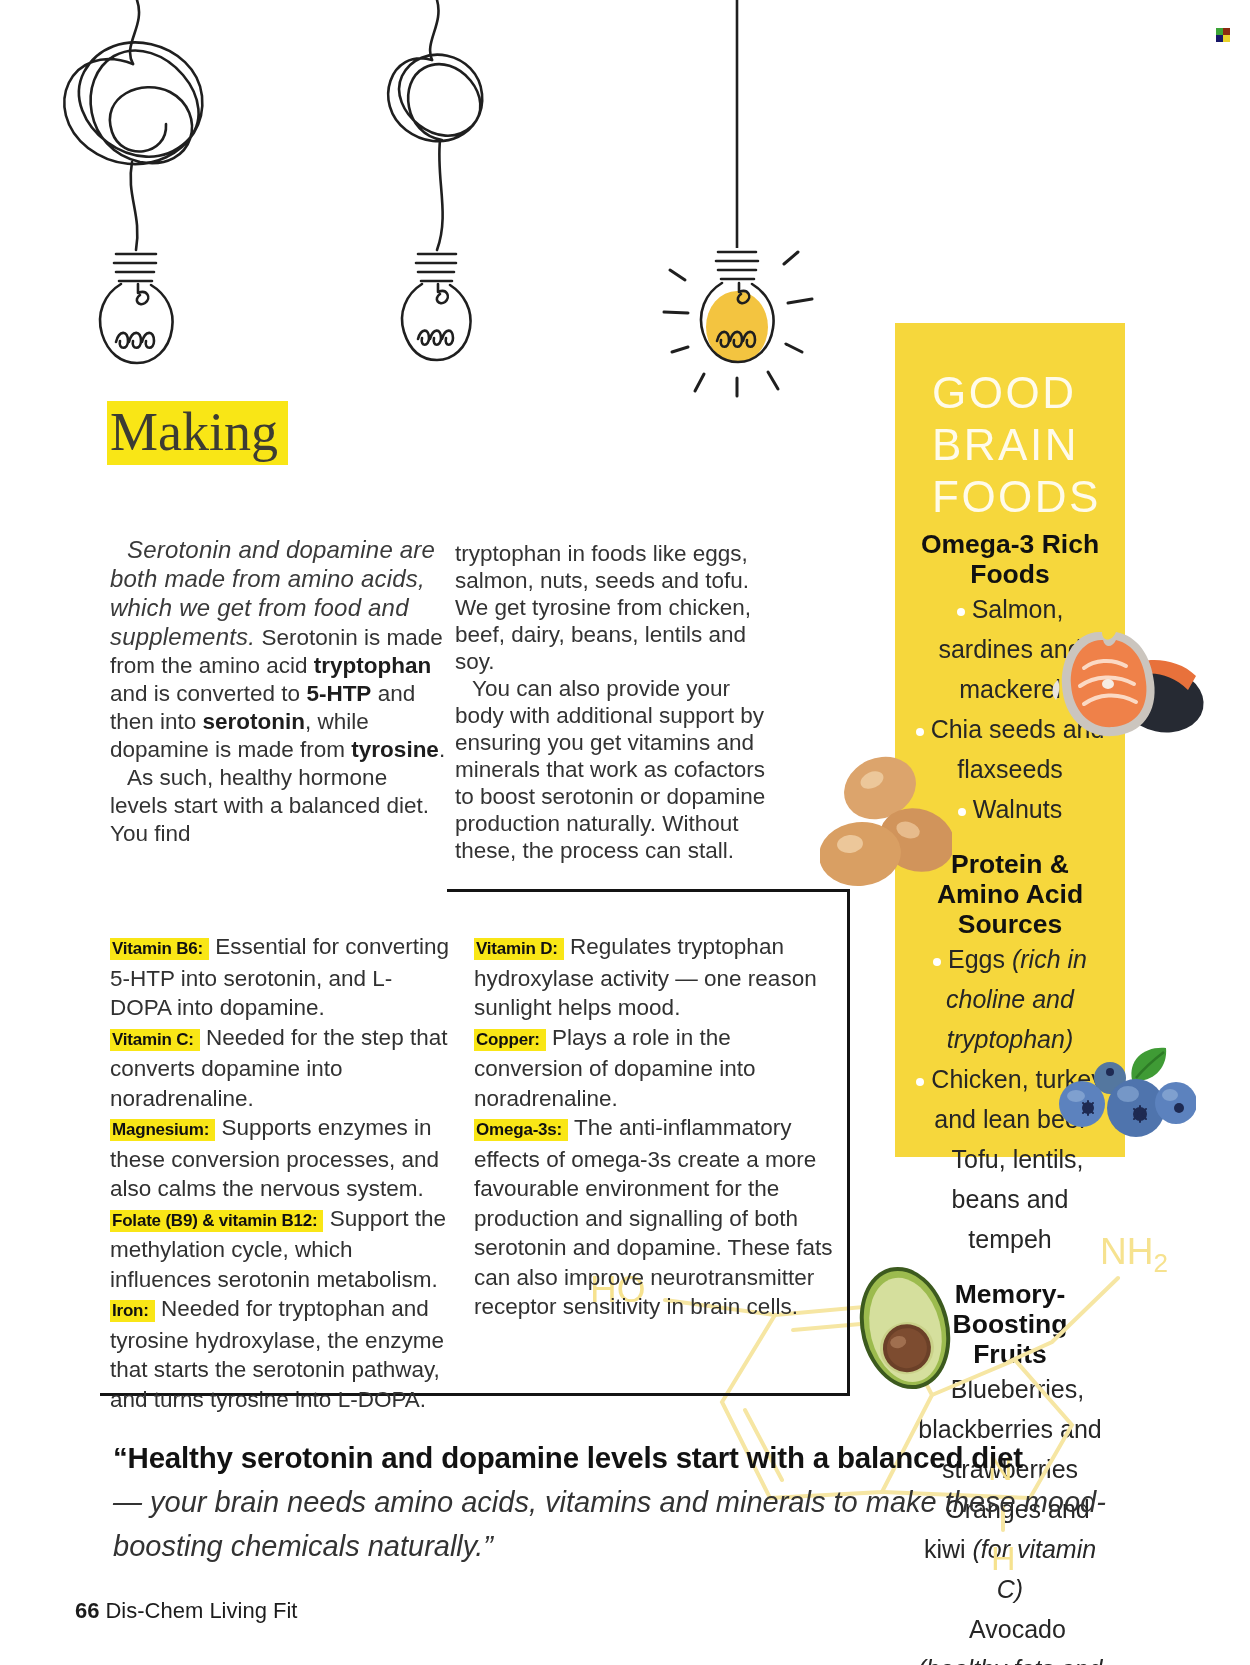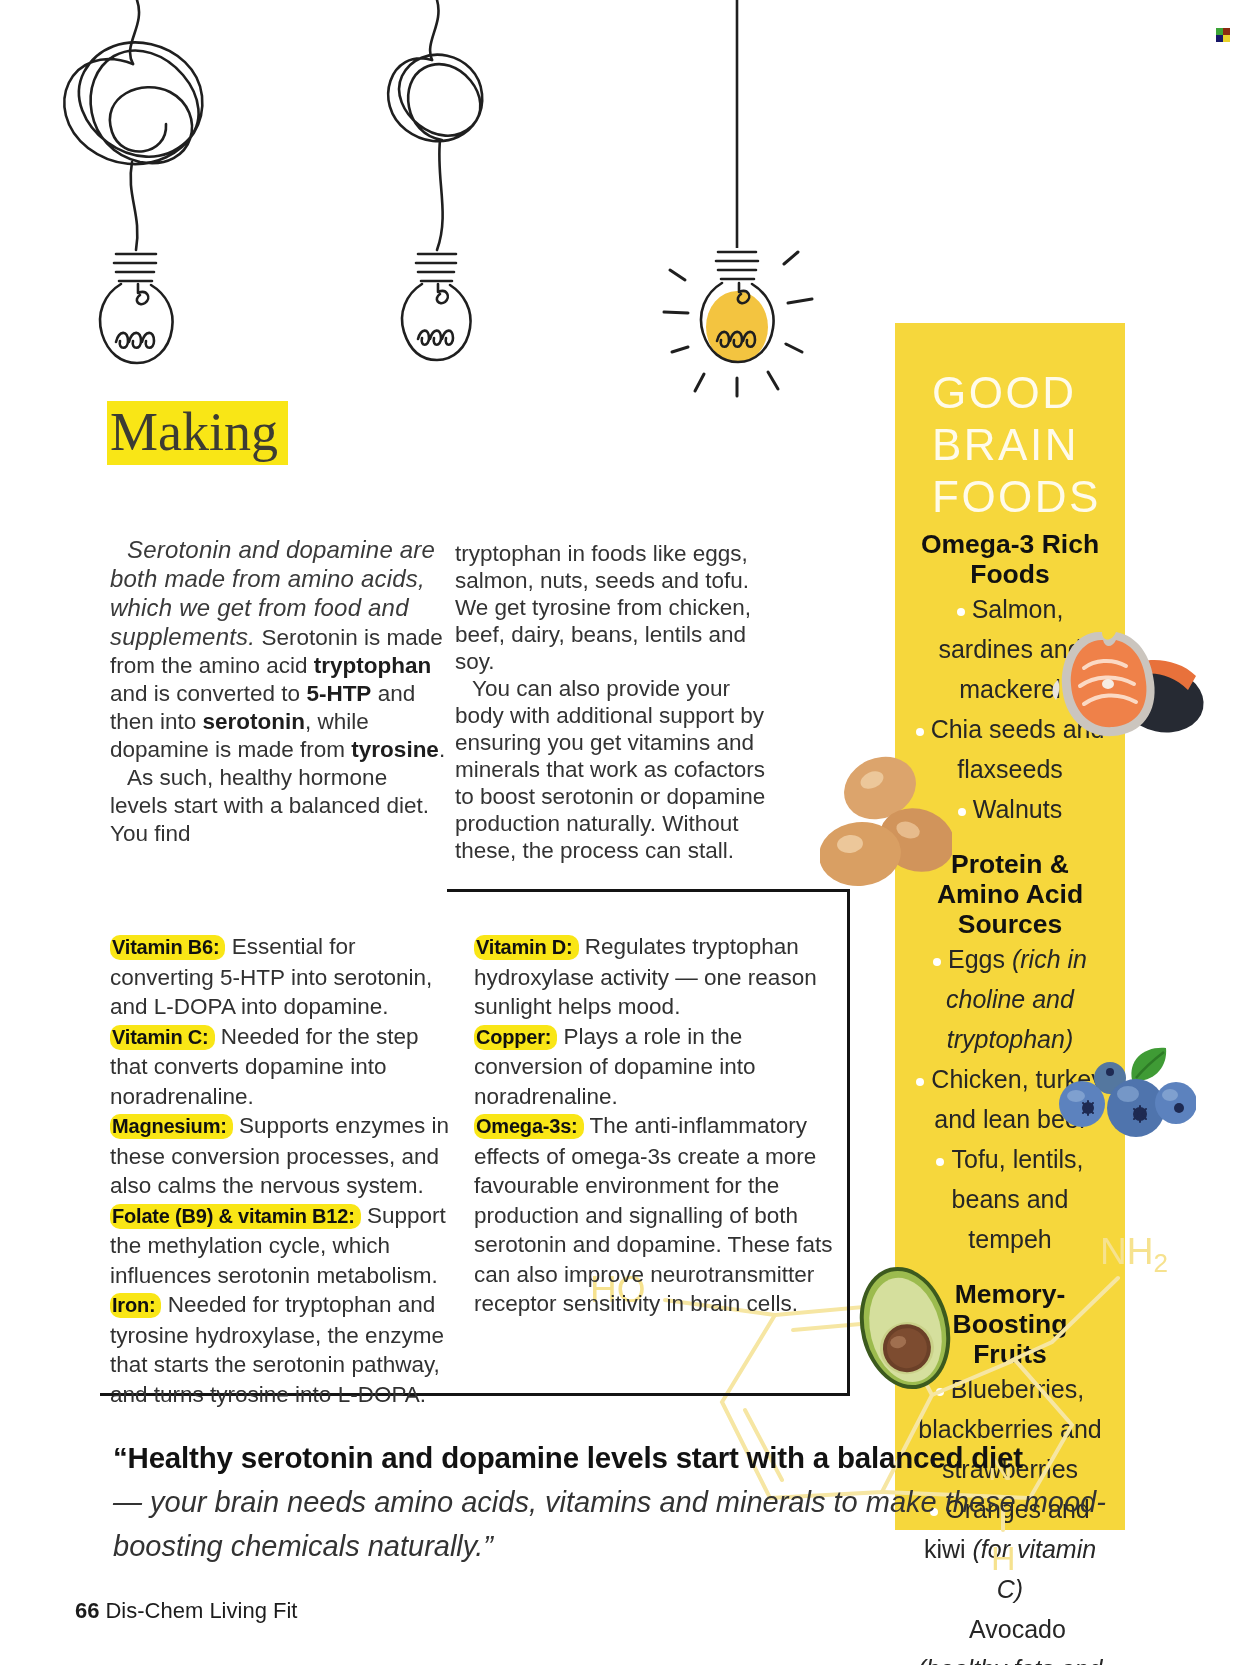--- a/index.html
+++ b/index.html
@@ -29,24 +29,24 @@
                color:#676767;letter-spacing:.6px;}
   .rule{position:absolute;background:#141414;}
   .rule-top{left:447px;top:889px;width:400px;height:3px;}
   .rule-right{left:847px;top:889px;width:3px;height:507px;}
   .rule-bottom{left:100px;top:1393px;width:750px;height:3px;}
   
   .box-col{position:absolute;font-size:22.5px;line-height:29.5px;color:#313131;}
   .box-col1{left:110px;top:932px;width:342px;}
   .box-col2{left:474px;top:932px;width:368px;}
   .box-item{margin:0;}
-  .term{font-weight:700;font-size:20px;letter-spacing:-.2px;color:#101010;
-        background:#f9e616;padding:1px 6px 2px 2px;border-radius:10px;}
-  
-  .sidebar{position:absolute;left:895px;top:323px;width:230px;height:1207px;background:#f6d73c;}
+  .term{font-weight:700;font-size:17px;letter-spacing:-.2px;color:#101010;
+        background:#f9e616;padding:1px 6px 2px 2px;}
+  
+  .sidebar{position:absolute;left:895px;top:323px;width:230px;height:834px;background:#f6d73c;}
   .sb-title{padding:44px 0 0 37px;font-size:44px;line-height:52px;font-weight:300;
             letter-spacing:2.5px;color:#fffbea;}
   .sb-sec{margin-top:20px;text-align:center;}
   .sb-sec.first{margin-top:6px;}
   .sb-head{font-weight:700;font-size:26.5px;line-height:30px;color:#111;padding:0 18px;}
   .sb-item{font-size:25px;line-height:40px;color:#262626;padding:0 16px;}
   .dot{display:inline-block;width:8px;height:8px;border-radius:50%;background:#ffffff;
        margin-right:7px;vertical-align:2px;}
   
   .molecule{position:absolute;left:560px;top:1230px;}

